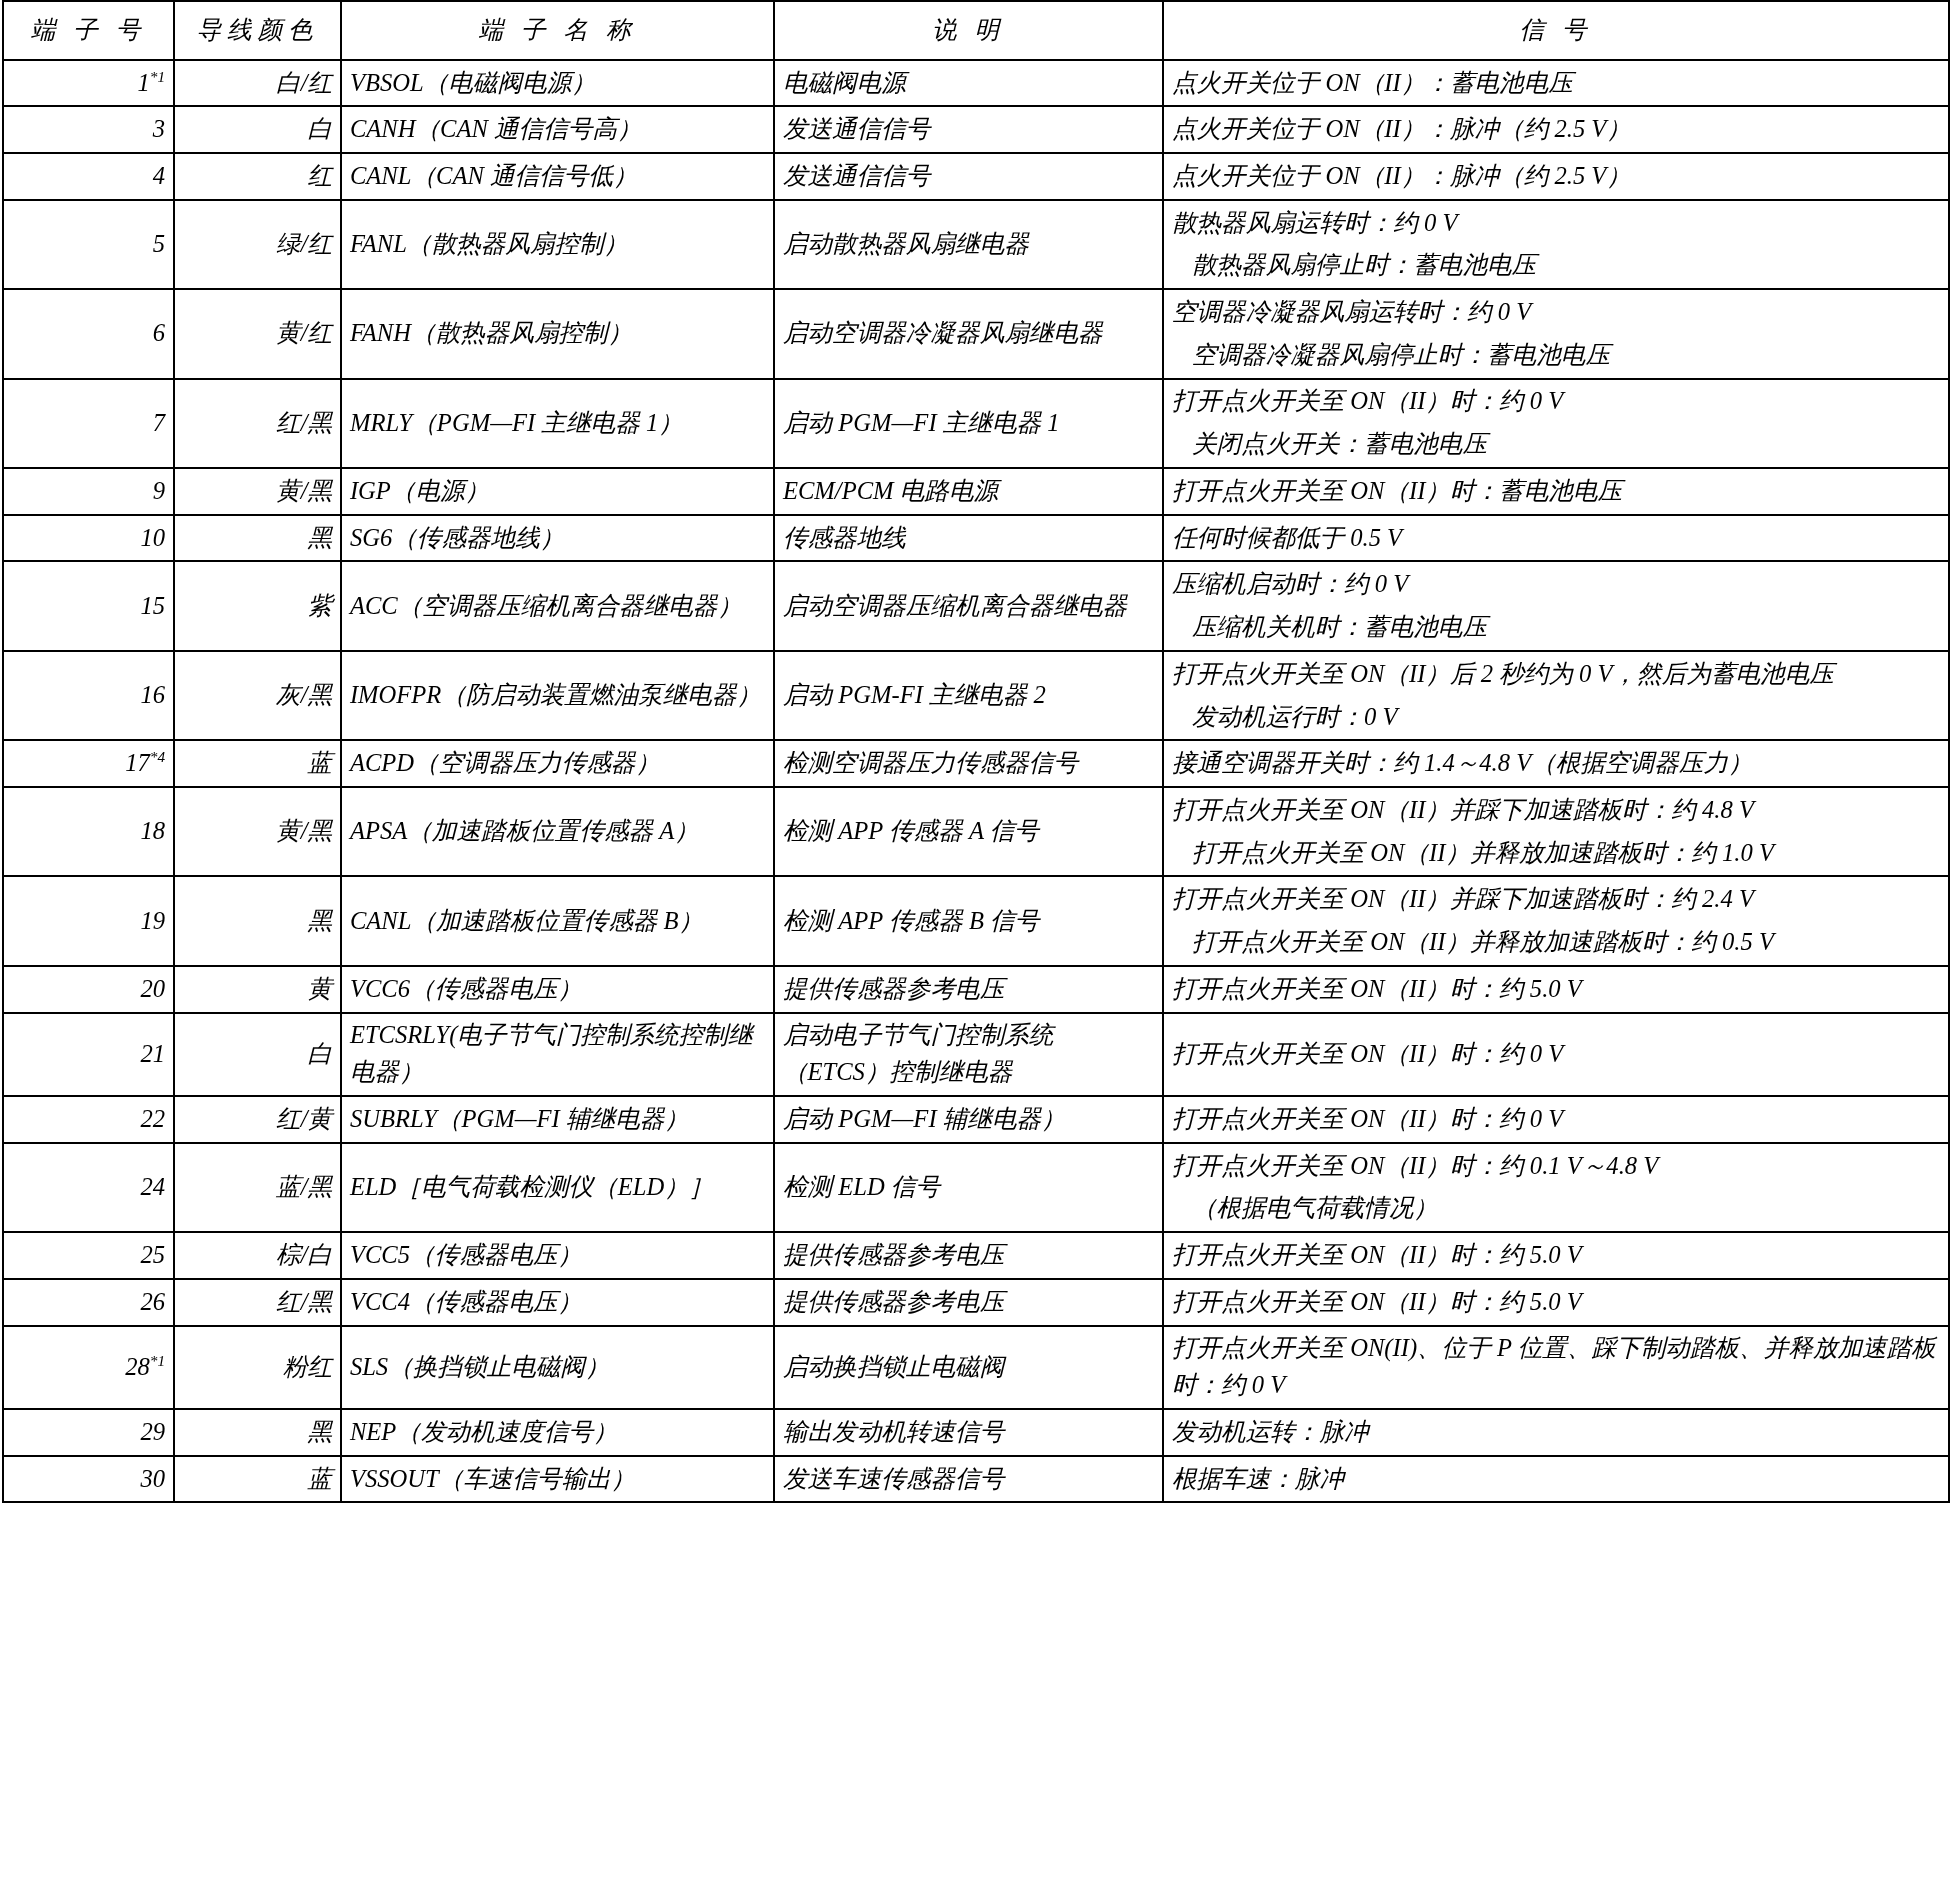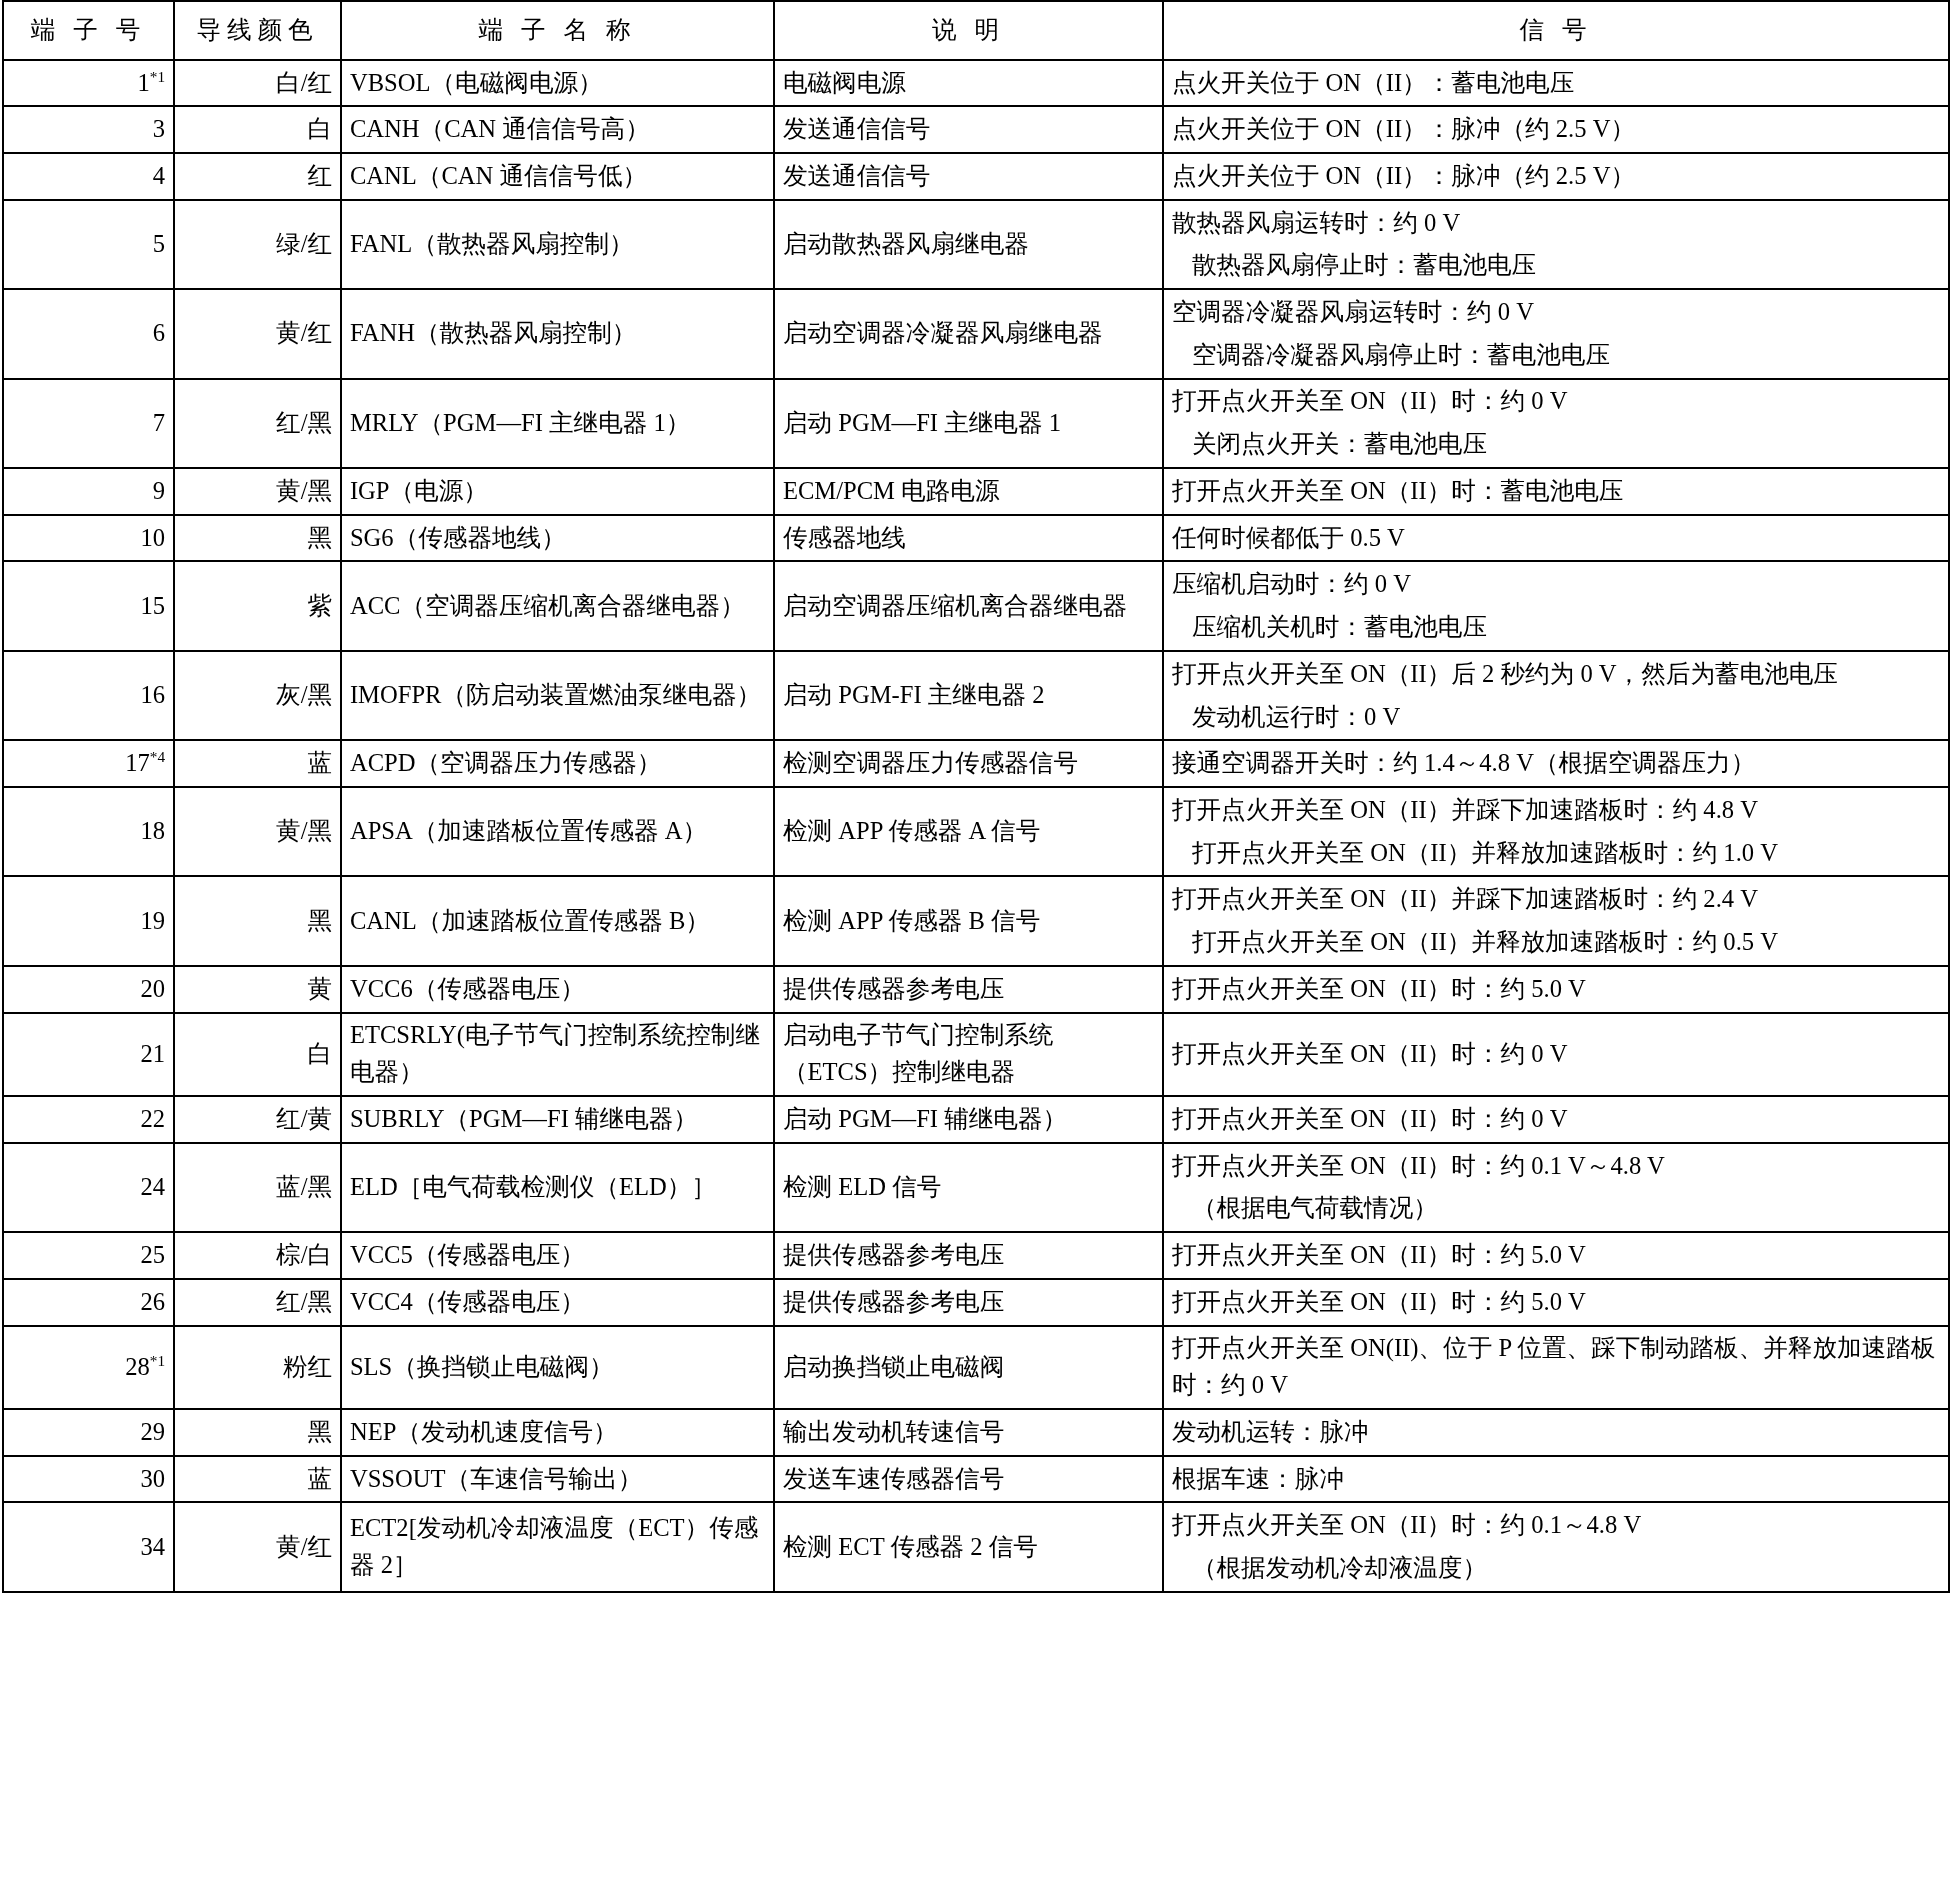--- a/index.html
+++ b/index.html
@@ -10,20 +10,21 @@
   body {
     width: 1952px;
     font-family: "Liberation Serif", "DejaVu Serif", serif;
     color: #000000;
   }
   #wire-table {
     border-collapse: collapse;
     table-layout: fixed;
     width: 1948px;
     margin: 0 auto;
+    font-style: italic;
   }
   #wire-table td, #wire-table th {
     border: 2px solid #000000;
     padding: 3.9px 7.9px;
     vertical-align: middle;
     font-size: 24.6px;
     line-height: 1.5;
   }
   #wire-table thead th {
     font-weight: normal;
@@ -269,25 +270,15 @@
       </tr>
       <tr>
         <td class="c-term">30</td>
         <td class="c-color">蓝</td>
         <td class="c-name">VSSOUT（车速信号输出）</td>
         <td class="c-desc">发送车速传感器信号</td>
         <td class="c-signal">
           <span class="sig-line">根据车速：脉冲</span>
         </td>
       </tr>
-      <tr>
-        <td class="c-term">34</td>
-        <td class="c-color">黄/红</td>
-        <td class="c-name">ECT2[发动机冷却液温度（ECT）传感器 2］</td>
-        <td class="c-desc">检测 ECT 传感器 2 信号</td>
-        <td class="c-signal">
-          <span class="sig-line">打开点火开关至 ON（II）时：约 0.1～4.8 V</span>
-          <span class="sig-line">（根据发动机冷却液温度）</span>
-        </td>
-      </tr>
     </tbody>
 </table>
 
 
 </body></html>

